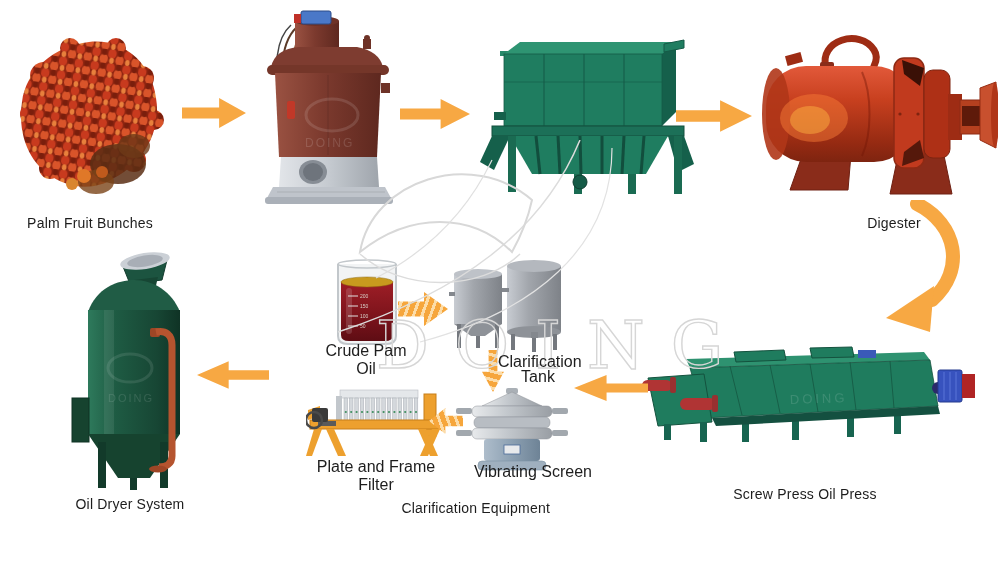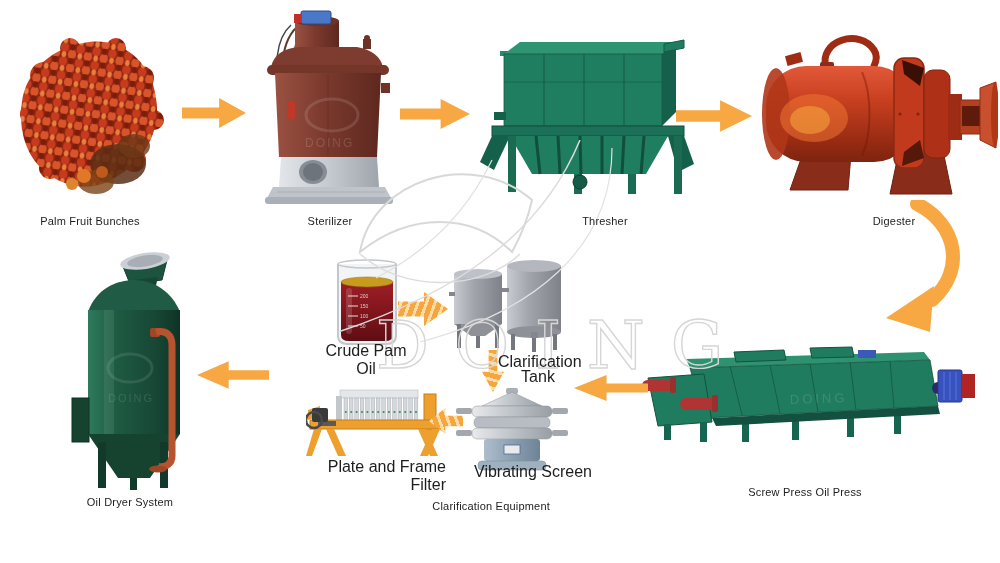--- a/index.html
+++ b/index.html
@@ -1,21 +1,21 @@
 <!DOCTYPE html>
 <html><head>
 <meta charset="utf-8">
 <style>
   html,body{margin:0;padding:0;background:#ffffff;}
   #canvas{
     position:relative;width:1000px;height:563px;background:#ffffff;overflow:hidden;
     font-family:"Liberation Sans","DejaVu Sans",sans-serif;color:#1c1c1c;
   }
   .lbl{position:absolute;text-align:center;color:#1d1d1d;z-index:6;}
-  .lbl-main{font-size:11px;letter-spacing:.2px;}
+  .lbl-main{font-size:14px;letter-spacing:.2px;}
   .lbl-sub{font-size:16px;}
   .machine{position:absolute;z-index:2;}
   .machine svg{display:block;width:100%;height:100%;}
   
   .arrow{position:absolute;background:#F7A843;z-index:3;}
   .ar-right{clip-path:polygon(0 34%,58% 34%,58% 6%,100% 50%,58% 94%,58% 66%,0 66%);}
   .ar-left{clip-path:polygon(100% 34%,44% 34%,44% 4%,0 50%,44% 96%,44% 66%,100% 66%);}
   
   .chev{position:absolute;z-index:3;}
   .chev-right{background:repeating-linear-gradient(110deg,#F6A63C 0 5px,#FCDCA8 5px 8px);
@@ -184,22 +184,20 @@
   <div class="arrow ar-right" style="left:676px;top:98px;width:76px;height:36px;"></div>
 
   <div class="machine" style="left:872px;top:200px;width:110px;height:140px;z-index:3;">
     <svg viewBox="0 0 110 140">
       <path d="M45,4 C85,24 94,70 60,100" stroke="#F7A843" stroke-width="14" fill="none" stroke-linecap="round"></path>
       <polygon points="14,118 62,86 58,132" fill="#F7A843"></polygon>
     </svg>
   </div>
 
   <div class="lbl lbl-main" style="left:10px;top:215px;width:160px;">Palm Fruit Bunches</div>
-  <div class="lbl lbl-main" style="left:255px;top:215px;width:150px;">Sterilizer</div>
-  <div class="lbl lbl-main" style="left:530px;top:215px;width:150px;">Thresher</div>
   <div class="lbl lbl-main" style="left:819px;top:215px;width:150px;">Digester</div>
 
   <div class="machine" style="left:60px;top:250px;width:145px;height:240px;">
     <svg viewBox="0 0 145 240">
       <defs>
         <linearGradient id="odbody" x1="0" y1="0" x2="1" y2="0">
           <stop offset="0%" stop-color="#2E7A5C"></stop>
             <stop offset="30%" stop-color="#1E5B43"></stop>
           <stop offset="75%" stop-color="#174634"></stop>
             <stop offset="100%" stop-color="#0F3325"></stop>
@@ -401,20 +399,20 @@
   <div class="arrow ar-left" style="left:574px;top:374px;width:74px;height:28px;"></div>
   <div class="chev chev-right" style="left:398px;top:292px;width:50px;height:34px;"></div>
   <div class="chev chev-down" style="left:482px;top:350px;width:22px;height:42px;"></div>
   <div class="chev chev-left" style="left:429px;top:408px;width:34px;height:26px;"></div>
 
   <div class="lbl lbl-sub" style="left:316px;top:342px;width:100px;">Crude Pam Oil</div>
   <div class="lbl lbl-sub" style="left:498px;top:354px;width:80px;line-height:15px;">
     <div>Clarification</div>
     <div>Tank</div>
   </div>
-  <div class="lbl lbl-sub" style="left:306px;top:458px;width:140px;text-align:right;">Plate and Frame Filter</div>
+  <div class="lbl lbl-sub" style="left:306px;top:458px;width:140px;">Plate and Frame Filter</div>
   <div class="lbl lbl-sub" style="left:463px;top:463px;width:140px;">Vibrating Screen</div>
 
   <div class="lbl lbl-main" style="left:50px;top:496px;width:160px;">Oil Dryer System</div>
   <div class="lbl lbl-main" style="left:360px;top:500px;width:190px;text-align:right;">Clarification Equipment</div>
   <div class="lbl lbl-main" style="left:715px;top:486px;width:180px;">Screw Press Oil Press</div>
 
 </div>
 
 </body></html>

